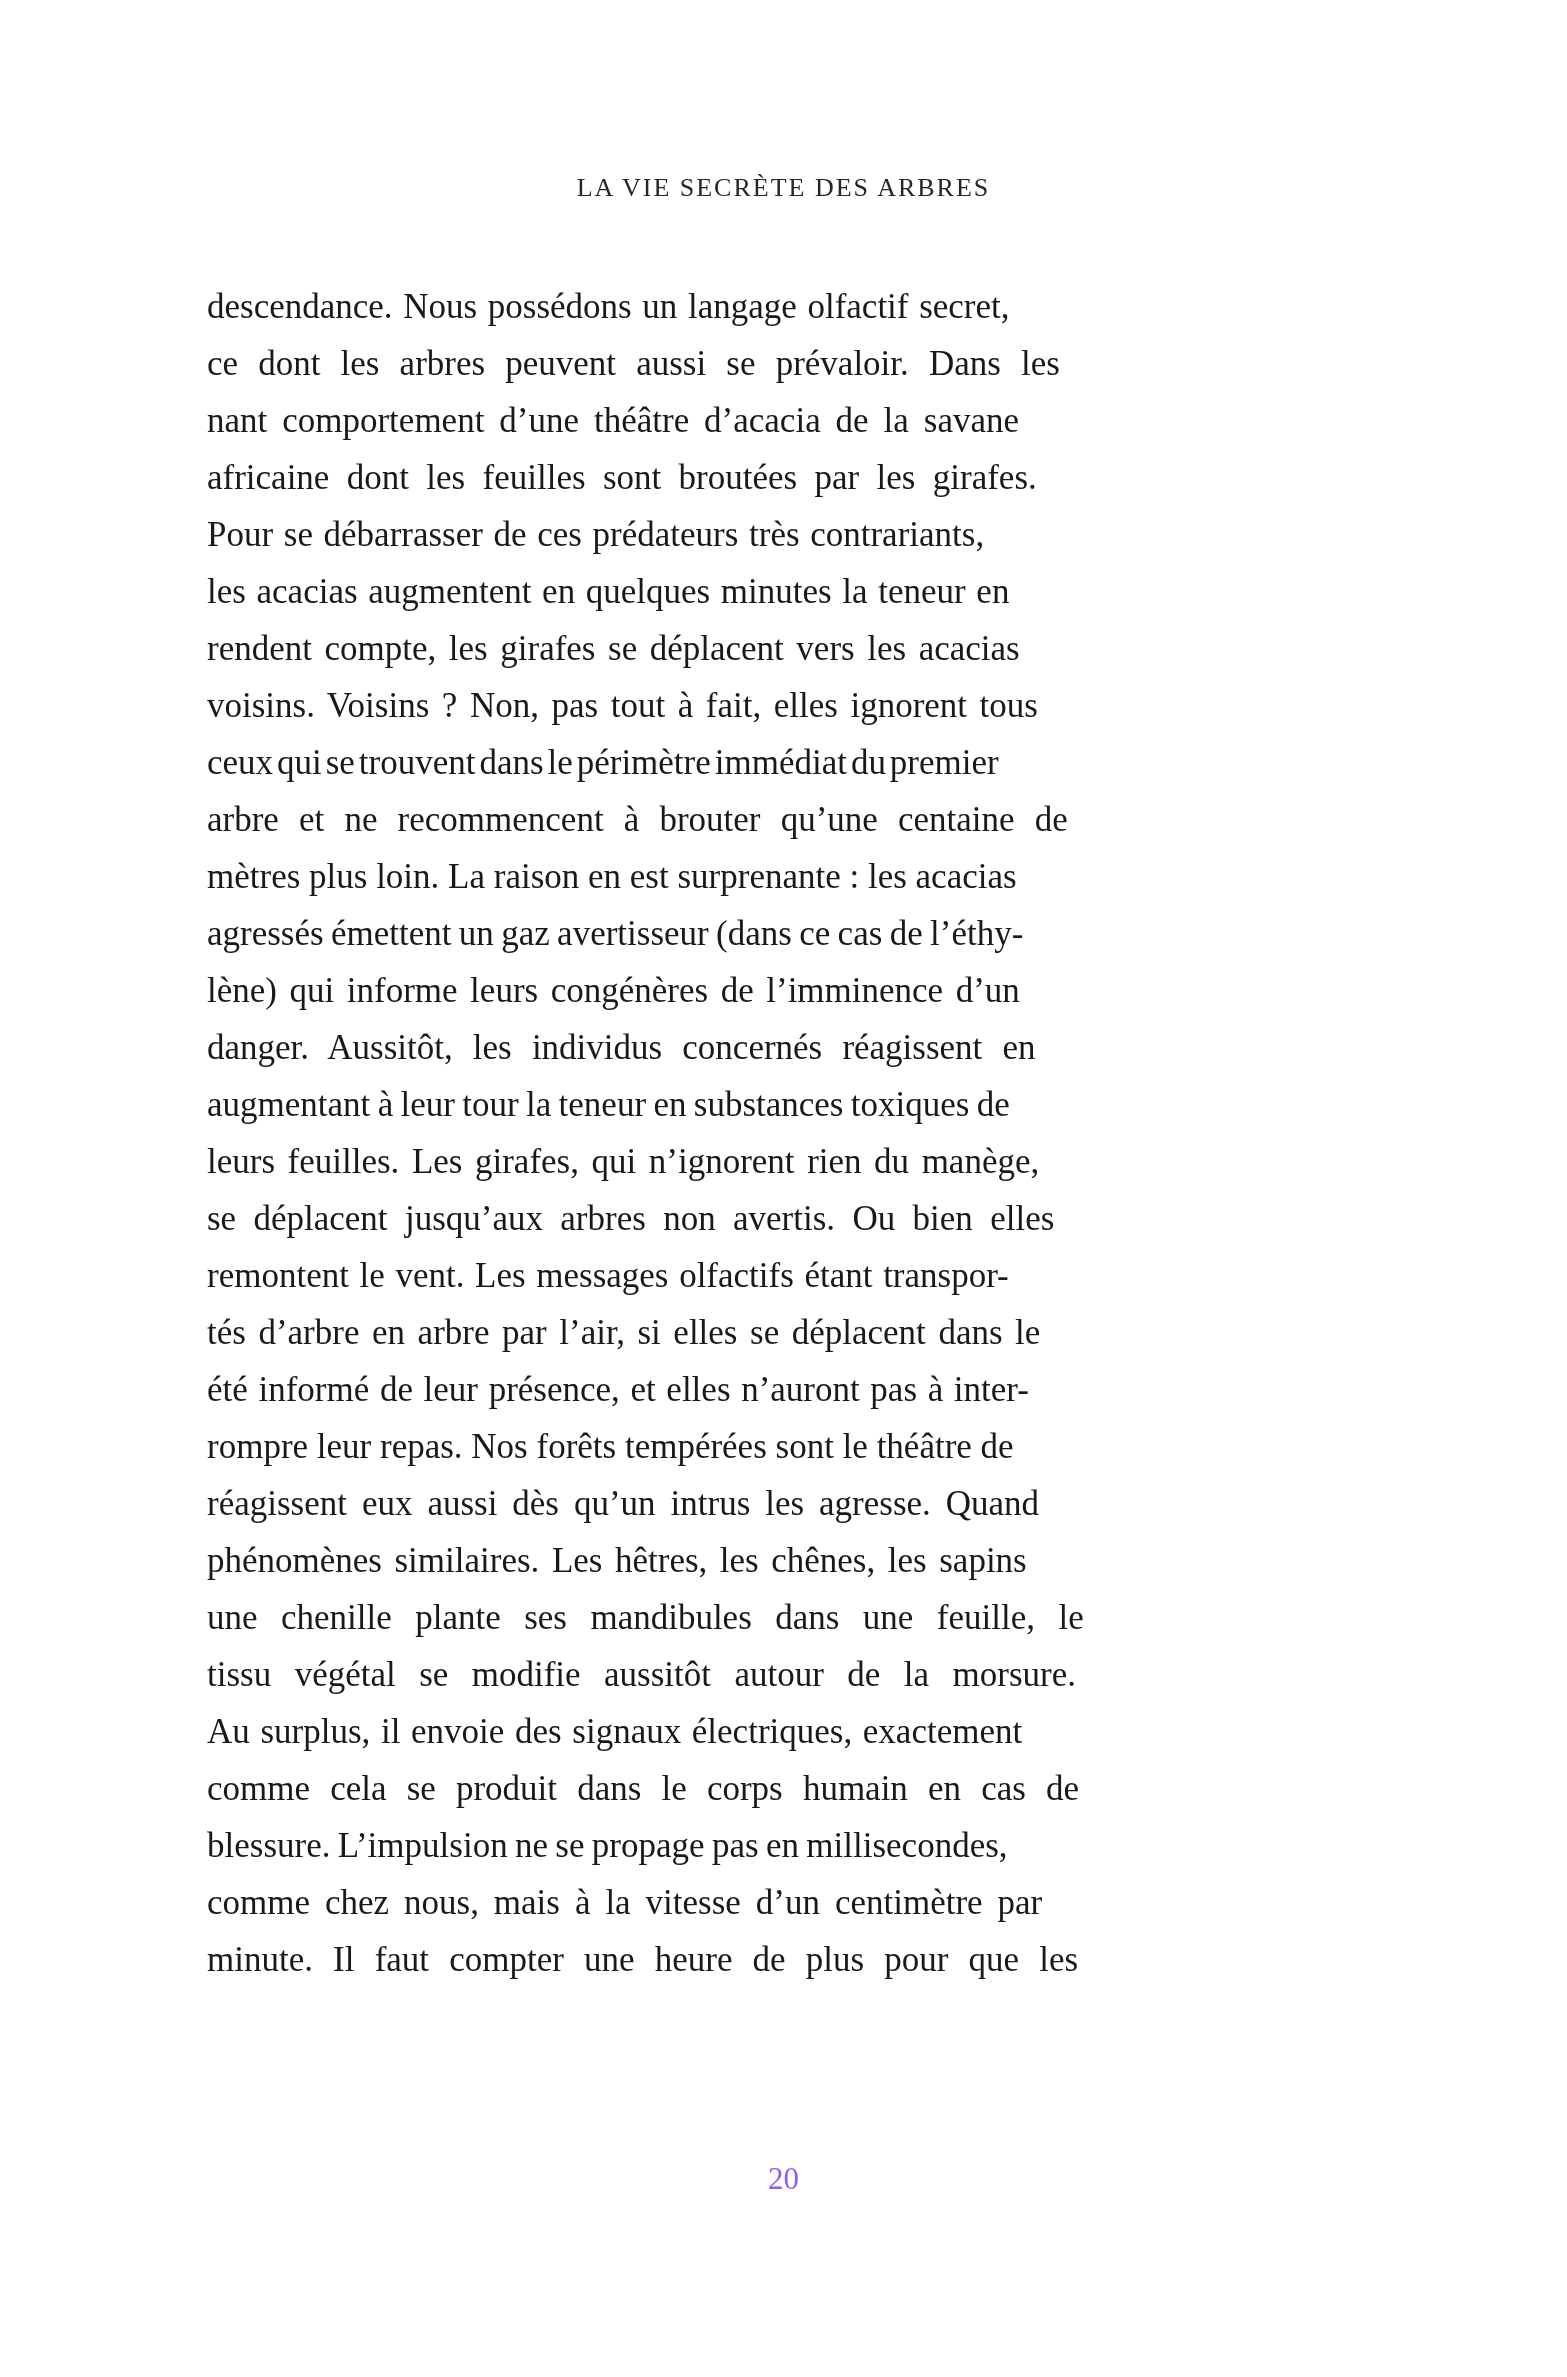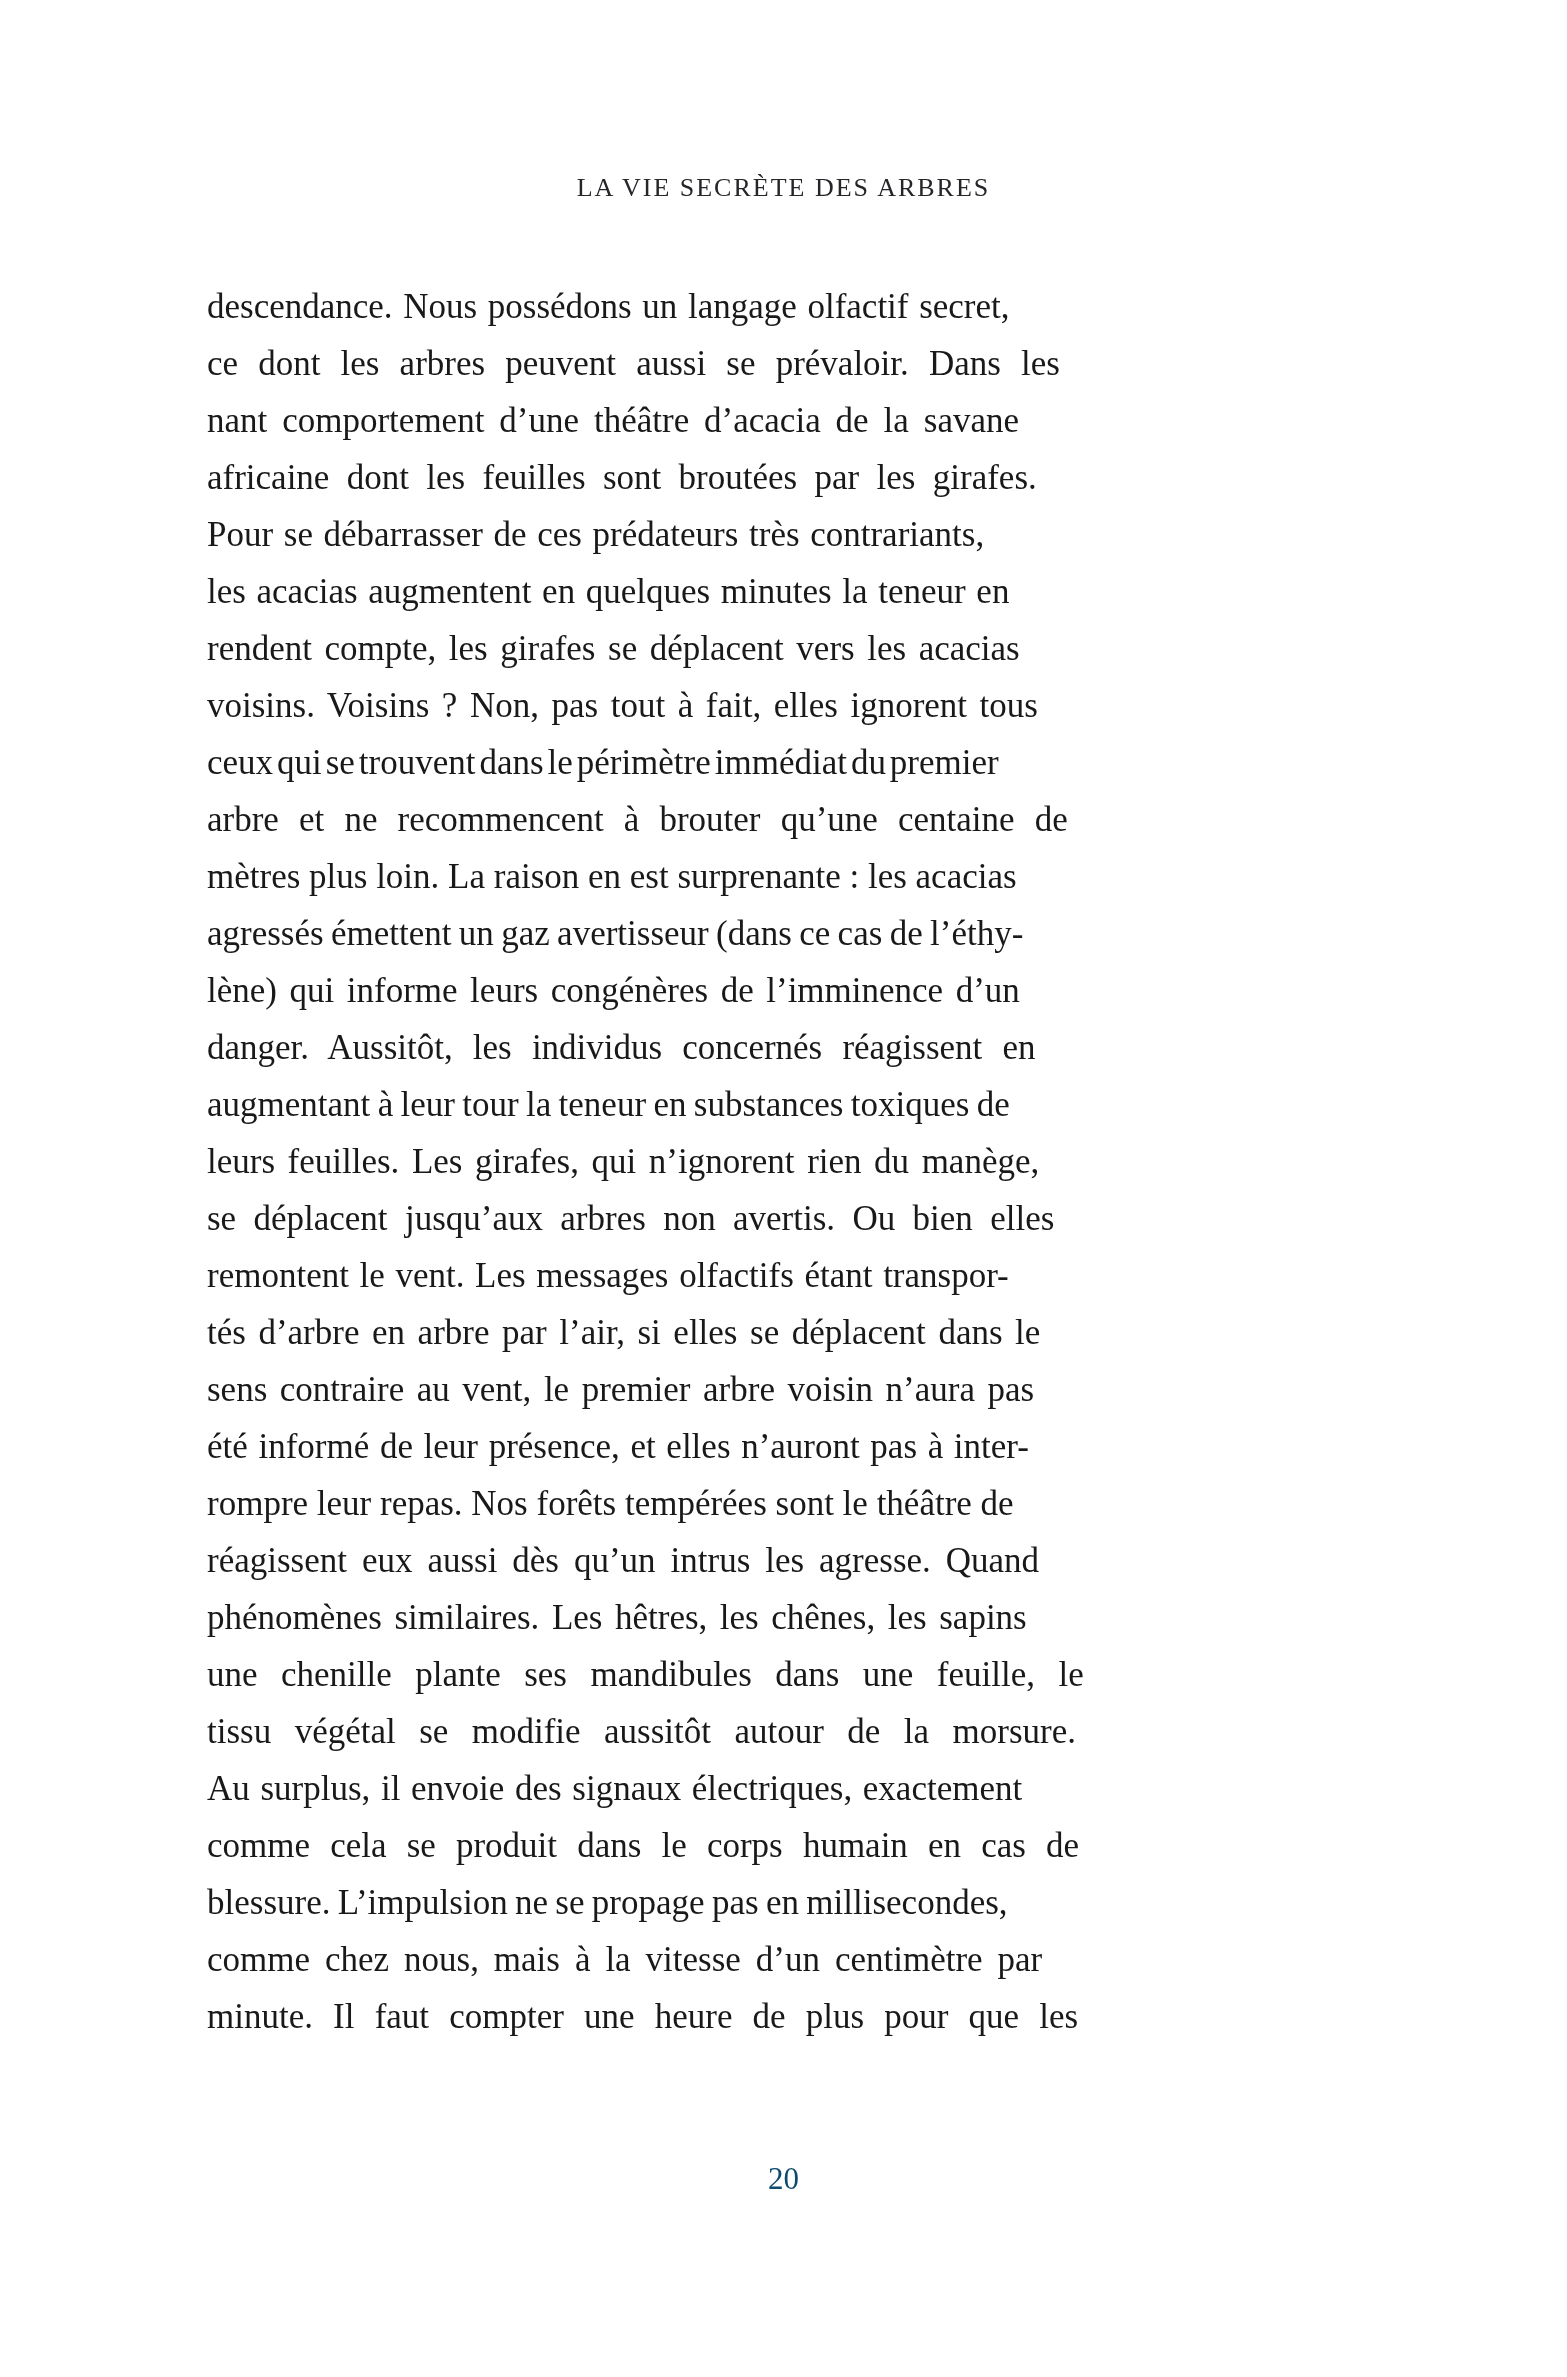--- a/index.html
+++ b/index.html
@@ -61,21 +61,21 @@
   .line.jn3 { word-spacing: -4.8px; }
 
   
   .folio {
     position: absolute;
     top: 2161px;
     left: 0;
     width: 1567px;
     text-align: center;
     font-size: 31px;
-    color: #0c4a6e;
+    color: #8b5cf6;
   }
 </style>
 </head>
 <body>
 
 <div class="page">
 
   <div class="running-head">LA VIE SECRÈTE DES ARBRES</div>
 
   <div class="text-block">
@@ -91,21 +91,20 @@
       <div class="line j5">arbre et ne recommencent à brouter qu’une centaine de</div>
       <div class="line j0">mètres plus loin. La raison en est surprenante : les acacias</div>
       <div class="line jn1">agressés émettent un gaz avertisseur (dans ce cas de l’éthy-</div>
       <div class="line j2">lène) qui informe leurs congénères de l’imminence d’un</div>
       <div class="line j5">danger. Aussitôt, les individus concernés réagissent en</div>
       <div class="line jn1">augmentant à leur tour la teneur en substances toxiques de</div>
       <div class="line j2">leurs feuilles. Les girafes, qui n’ignorent rien du manège,</div>
       <div class="line j4">se déplacent jusqu’aux arbres non avertis. Ou bien elles</div>
       <div class="line j1">remontent le vent. Les messages olfactifs étant transpor-</div>
       <div class="line j2">tés d’arbre en arbre par l’air, si elles se déplacent dans le</div>
-      <div class="line j2">sens contraire au vent, le premier arbre voisin n’aura pas</div>
       <div class="line j1">été informé de leur présence, et elles n’auront pas à inter-</div>
       <div class="line j0">rompre leur repas. Nos forêts tempérées sont le théâtre de</div>
       <div class="line j3">réagissent eux aussi dès qu’un intrus les agresse. Quand</div>
       <div class="line j2">phénomènes similaires. Les hêtres, les chênes, les sapins</div>
       <div class="line j6">une chenille plante ses mandibules dans une feuille, le</div>
       <div class="line j6">tissu végétal se modifie aussitôt autour de la morsure.</div>
       <div class="line j1">Au surplus, il envoie des signaux électriques, exactement</div>
       <div class="line j5">comme cela se produit dans le corps humain en cas de</div>
       <div class="line jn1">blessure. L’impulsion ne se propage pas en millisecondes,</div>
       <div class="line j3">comme chez nous, mais à la vitesse d’un centimètre par</div>

